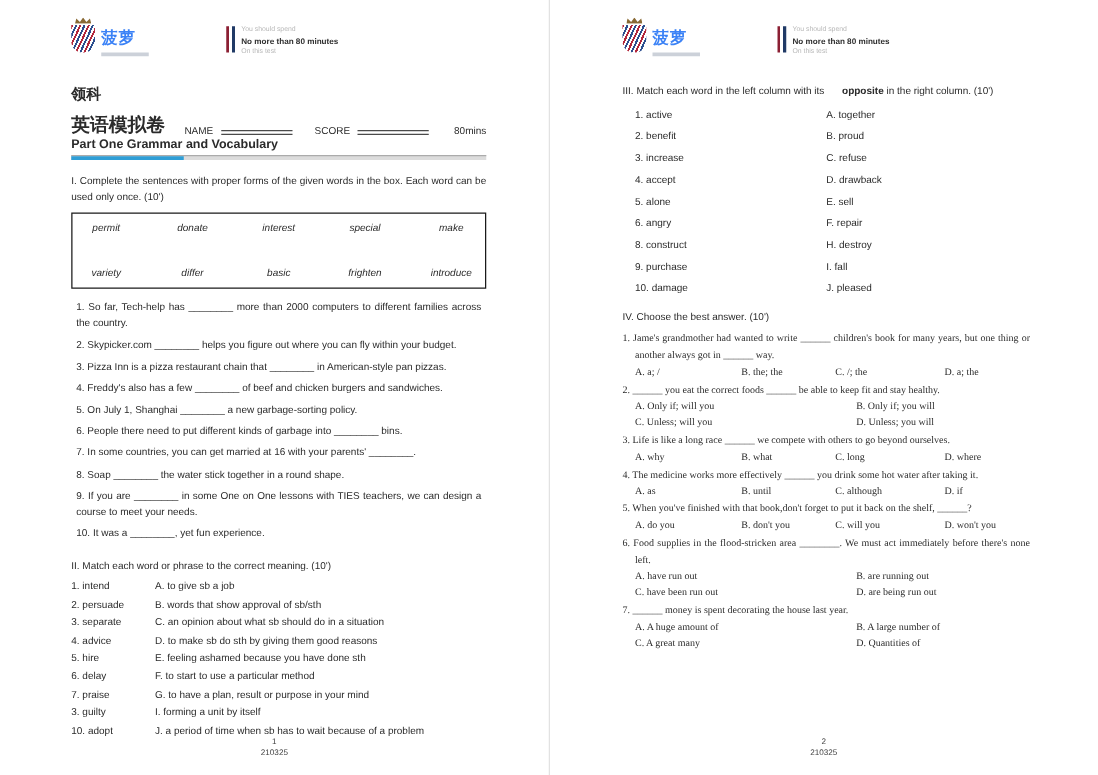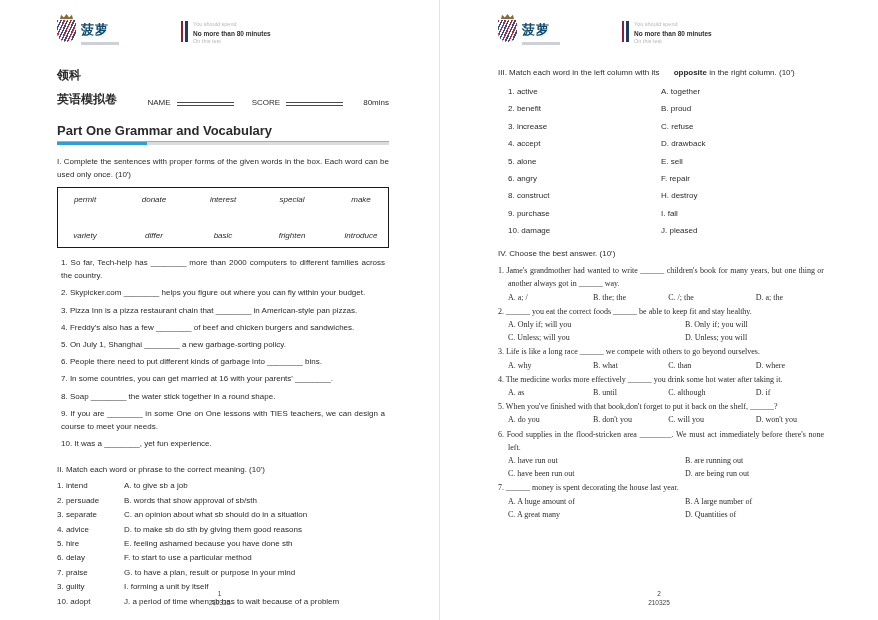--- a/index.html
+++ b/index.html
@@ -10,40 +10,40 @@
   .page-right { border-left:1px solid #e2e2e2; padding-left:58px; padding-right:54px; }
 
   
   .hdr { display:flex; align-items:flex-start; height:44px; }
   .logo { display:flex; gap:5px; align-items:flex-start; }
   .crown { width:13px; height:5px; background:#8a6a35; margin:0 auto 1px auto;
            clip-path:polygon(0 100%,8% 15%,30% 70%,50% 0,70% 70%,92% 15%,100% 100%); }
   .shield { width:19px; height:22px; border-radius:0 0 9px 9px;
             background:repeating-linear-gradient(115deg,#b3273b 0 1.5px,#ffffff 1.5px 3px,#2c4f8f 3px 4.5px,#ffffff 4.5px 6px); }
   .brand-wrap { padding-top:7px; }
-  .brand { font-size:13px; font-weight:bold; color:#0c4a6e; letter-spacing:1px; }
+  .brand { font-size:13px; font-weight:bold; color:#3b82f6; letter-spacing:1px; }
   .brand-sub { height:3px; width:38px; background:#ccd1d9; margin-top:3px; }
   .note { display:flex; gap:5px; margin-left:62px; padding-top:7px; }
   .flagbar { width:7px; height:21px;
              background:linear-gradient(90deg,#8b1f33 0 34%,#ffffff 34% 63%,#203a66 63% 100%); }
   .note-lines { line-height:1.45; }
   .note-dim { font-size:5.5px; color:#b7b7b7; }
   .note-main { font-size:6.5px; color:#2f2f2f; font-weight:bold; }
 
   
   .school { font-size:12px; font-weight:bold; margin-top:9px; }
   .title-row { display:flex; align-items:flex-end; margin-top:7px; }
-  .paper-title { font-size:12px; font-weight:bold; width:92px; }
+  .paper-title { font-size:15px; font-weight:bold; width:92px; }
   .fld-label { font-size:8px; margin-bottom:1px; }
   .blank-line { display:inline-block; width:58px; height:4px;
                 border-top:1px solid #4a4a4a; border-bottom:1px solid #4a4a4a; margin:0 18px 2px 6px; }
   .blank-line.short { margin-right:16px; }
   .duration { font-size:8px; margin-bottom:1px; margin-left:4px; }
 
-  .part-heading { font-size:13px; font-weight:bold; margin-top:15px; }
+  .part-heading { font-size:10px; font-weight:bold; }
   .part-rule { margin-top:3px; height:4px; background:#dcdcdc; border-top:1px solid #ababab; position:relative; }
   .part-rule-fill { position:absolute; left:0; top:0; height:100%; width:27%; background:#2f9ed6; }
 
   
   .instr { font-size:8px; line-height:13px; text-align:justify; margin:10px 0 0 0; }
   .instr b { font-weight:bold;padding-left:12px; }
 
   
   .word-box { border:1.5px solid #1a1a1a; margin-top:6px; padding:7px 6px; }
   .word-grid { display:grid; grid-template-columns:repeat(5,1fr); row-gap:11px;
@@ -271,21 +271,21 @@
             <span>B. Only if; you will</span>
             <span>C. Unless; will you</span>
             <span>D. Unless; you will</span>
           </div>
         </div>
         <div class="q">
           <p class="q-stem">3. Life is like a long race ______ we compete with others to go beyond ourselves.</p>
           <div class="q-opts cols4">
             <span>A. why</span>
             <span>B. what</span>
-            <span>C. than</span>
+            <span>C. long</span>
             <span>D. where</span>
           </div>
         </div>
         <div class="q">
           <p class="q-stem">4. The medicine works more effectively ______ you drink some hot water after taking it.</p>
           <div class="q-opts cols4">
             <span>A. as</span>
             <span>B. until</span>
             <span>C. although</span>
             <span>D. if</span>

